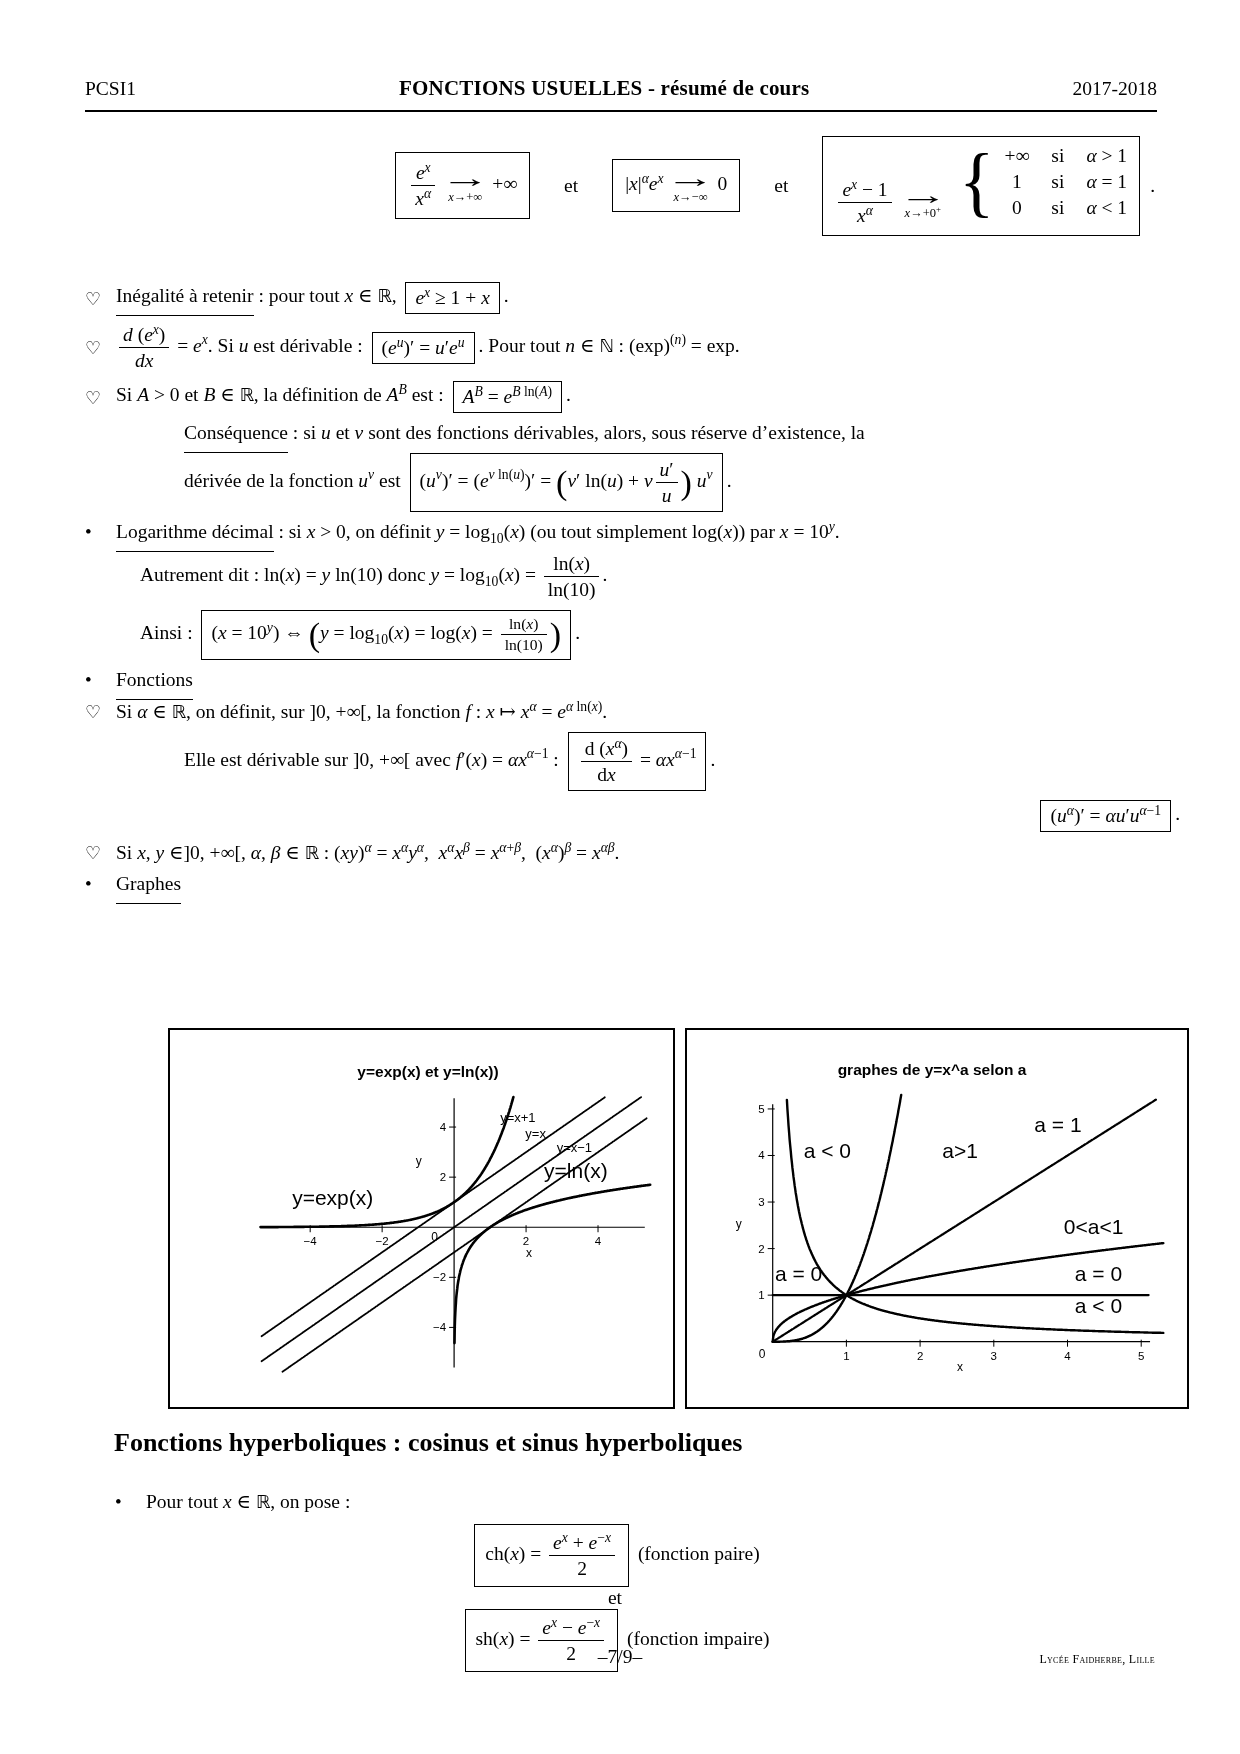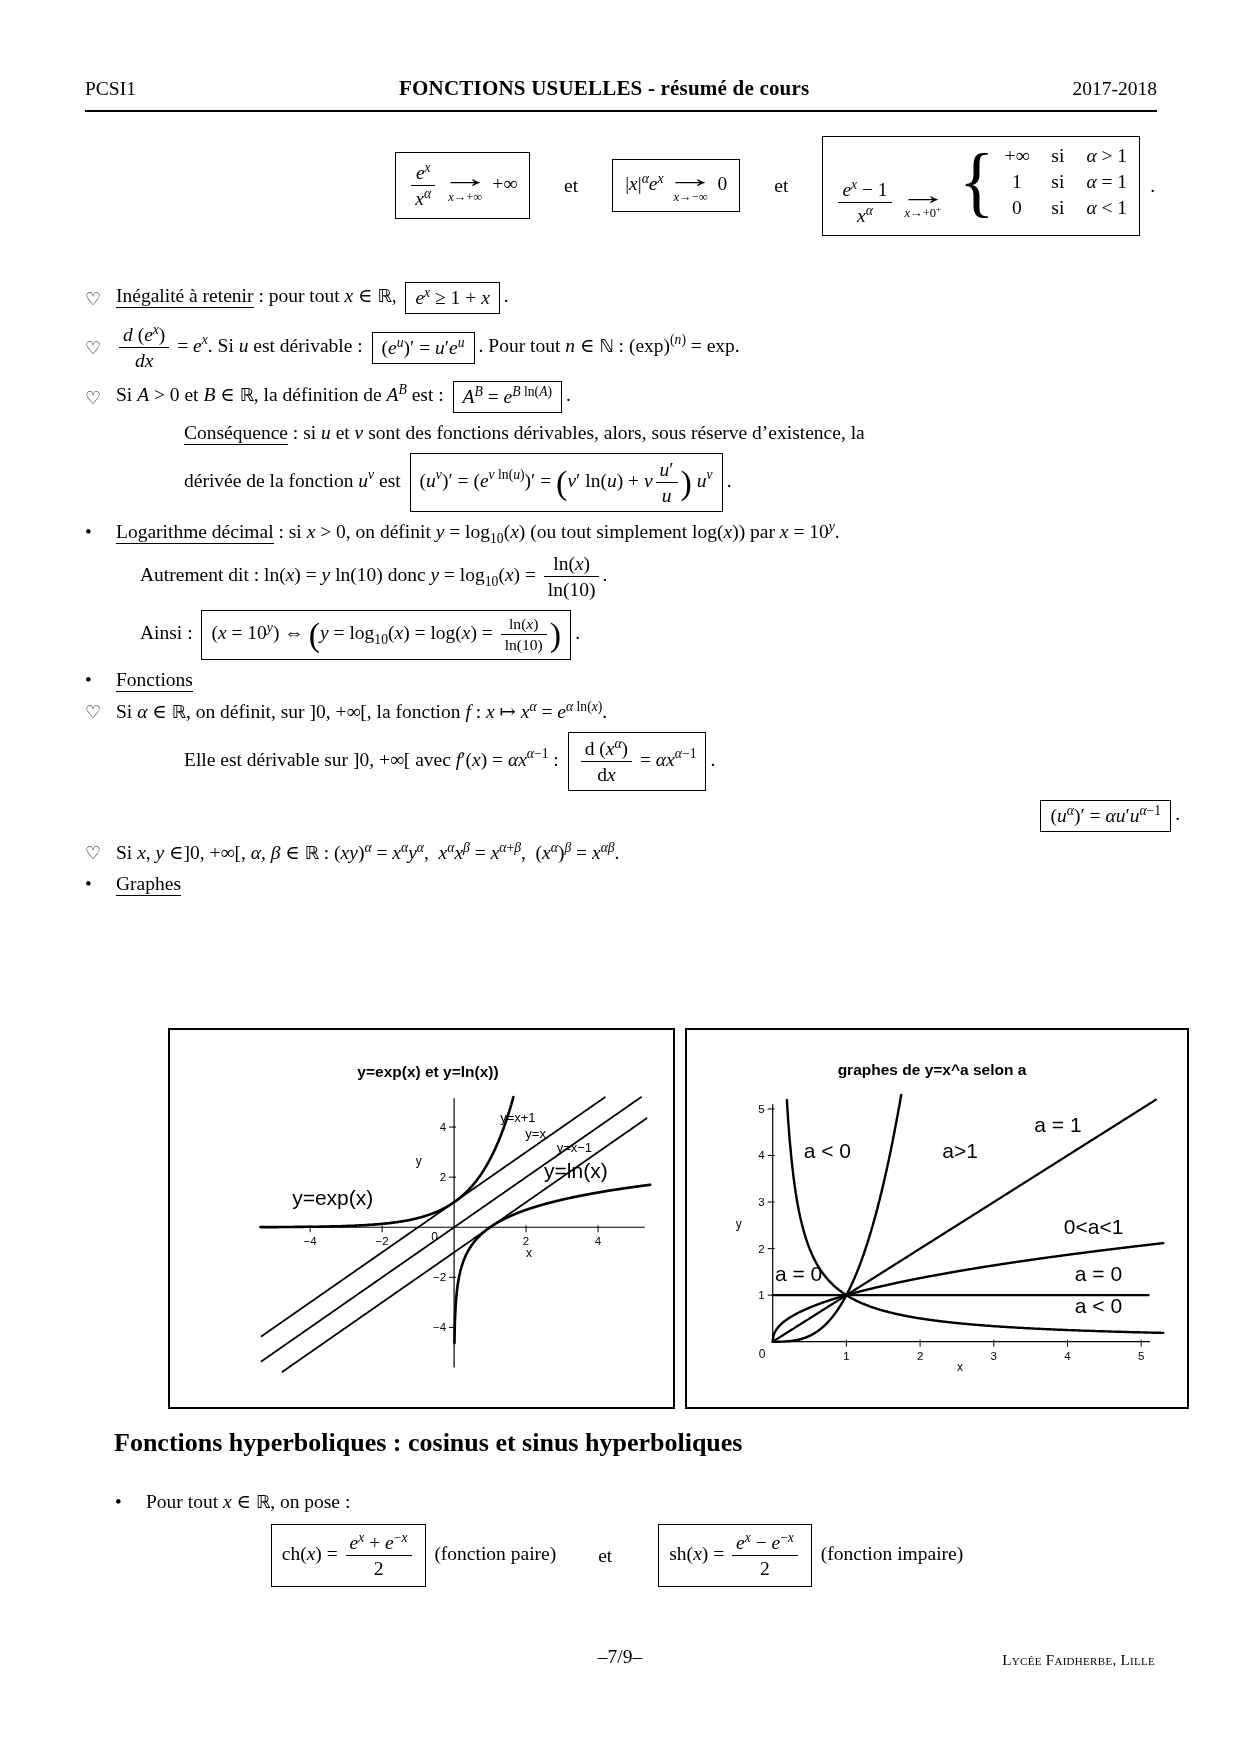--- a/index.html
+++ b/index.html
@@ -3,21 +3,21 @@
 <meta charset="utf-8">
 <style>
   html,body{margin:0;padding:0;background:#e8e8e8;}
   .page{position:relative;width:1240px;height:1754px;background:#ffffff;overflow:hidden;
         font-family:"Liberation Serif","DejaVu Serif","DejaVu Sans",serif;
         font-size:19.5px;color:#000;}
   i{font-style:italic;}
   sup{font-size:0.7em;line-height:0;}
   sub{font-size:0.7em;line-height:0;}
   .bb{font-family:"DejaVu Sans",sans-serif;font-size:0.93em;}
-  .ul{border-bottom:1.6px solid #000;padding-bottom:1px;}
+  .ul{border-bottom:1.6px solid #000;padding-bottom:9px;}
   
   .hdr{position:absolute;left:85px;right:83px;top:76px;display:flex;align-items:baseline;
        border-bottom:2.5px solid #000;padding-bottom:9px;}
   .hdr-title{flex:1;text-align:center;font-weight:bold;font-size:21px;letter-spacing:0.2px;}
   
   .bx{display:inline-block;border:1.7px solid #000;padding:4px 9px;margin:0 4px;vertical-align:middle;}
   .limrow{position:absolute;top:136px;left:85px;right:85px;display:flex;align-items:center;justify-content:flex-end;}
   .limrow .bx{padding:8px 12px;}
   .et{margin:0 30px;}
   .enddot{margin-left:6px;}
@@ -49,26 +49,26 @@
   .list .body{display:inline-block;}
   
   .graphs{position:absolute;left:168px;top:1028px;display:flex;gap:10px;}
   .gbox{border:2.2px solid #000;background:#fff;}
   svg text{font-family:"Liberation Sans","DejaVu Sans",sans-serif;fill:#000;}
   svg .ctitle{font-weight:bold;font-size:15.5px;}
   svg .tick{font-size:11.5px;}
   
   .hyp-title{position:absolute;left:114px;top:1428px;font-weight:bold;font-size:26px;margin:0;}
   .hyp-intro{position:absolute;left:85px;top:1490px;display:flex;align-items:baseline;}
-  .chsh{position:absolute;left:75px;right:85px;top:1524px;display:flex;align-items:center;justify-content:center;}
+  .chsh{position:absolute;left:75px;right:85px;top:1524px;display:flex;align-items:center;justify-content:center;flex-direction:column;}
   .chsh .bx{padding:6px 10px;}
   .chsh .et2{margin:0 42px;}
   
   .pageno{position:absolute;left:0;right:0;top:1646px;text-align:center;}
-  .school{position:absolute;right:85px;top:1652px;font-variant:small-caps;font-size:15px;letter-spacing:0.3px;}
+  .school{position:absolute;right:85px;top:1652px;font-variant:small-caps;font-size:12px;letter-spacing:0.3px;}
 </style>
 </head>
 <body>
 
 <div class="page">
 
   <div class="hdr">
     <span>PCSI1</span>
     <span class="hdr-title">FONCTIONS USUELLES - résumé de cours</span>
     <span>2017-2018</span>

